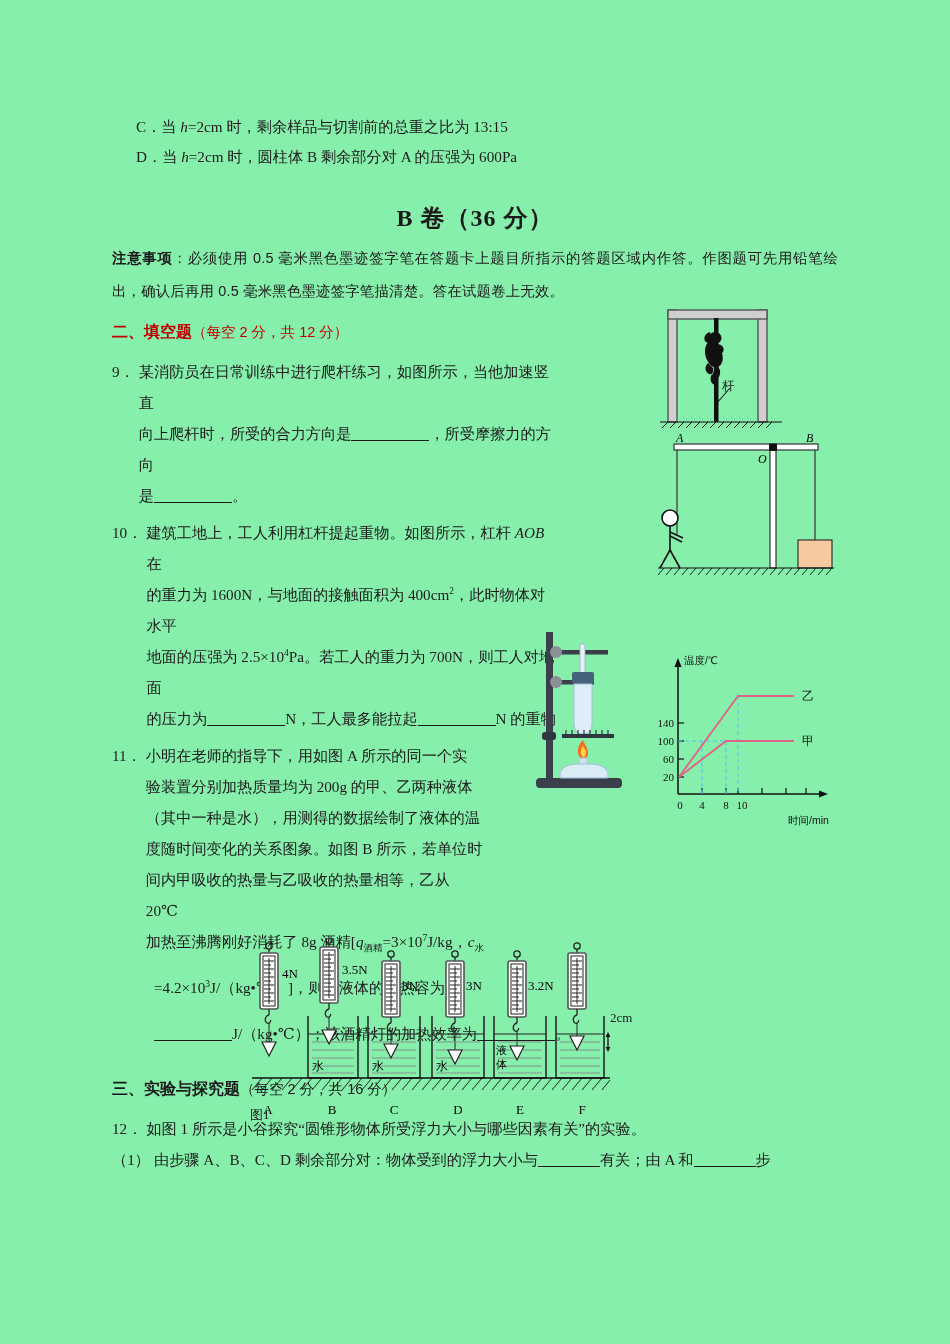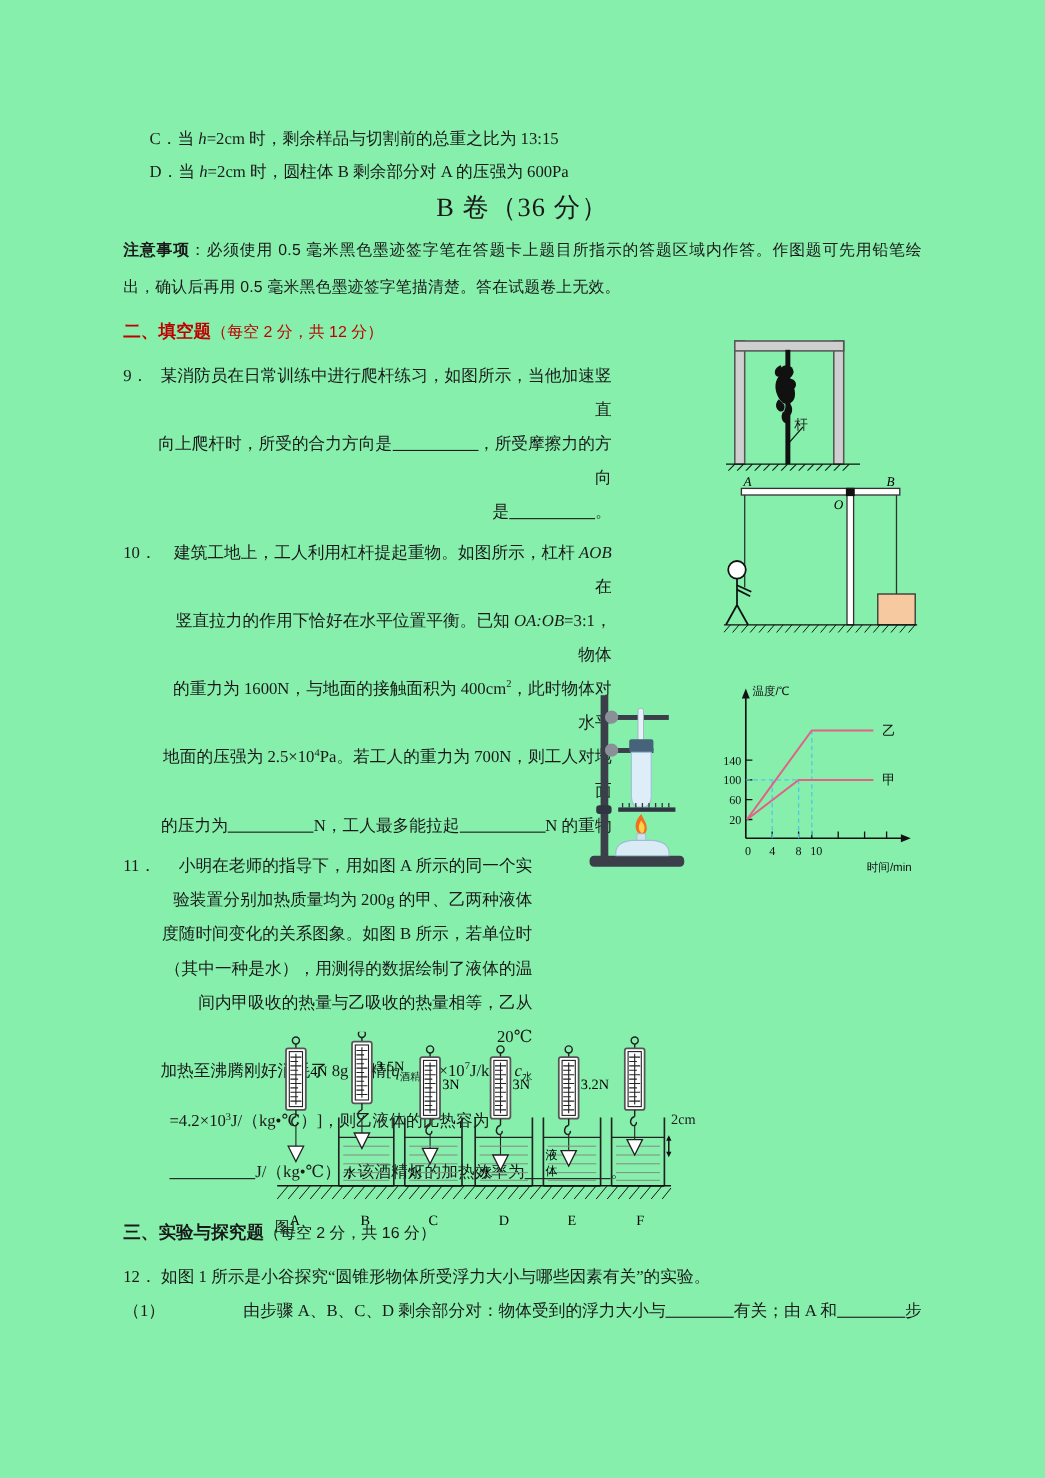--- a/index.html
+++ b/index.html
@@ -48,23 +48,24 @@
   .b-md { width: 62px; }
 
   
   #choices { padding-top: 112px; }
   #choices .ln { padding-left: 24px; }
 
   
   .bjuan {
     text-align: center;
     font-family: "Liberation Serif", serif;
-    font-weight: normal;
+    font-weight: bold;
     font-size: 24px;
     letter-spacing: 1px;
+    margin-top: 30px;
     margin-bottom: 8px;
   }
 
   
   .notice {
     font-family: "Liberation Sans", sans-serif;
     font-size: 14.4px;
     line-height: 33px;
     text-align: justify;
     letter-spacing: .2px;
@@ -88,39 +89,39 @@
     display: flex;
     align-items: flex-start;
   }
   .q-num {
     flex: 0 0 auto;
     font-size: 15.2px;
     line-height: 31px;
     padding-right: 4px;
   }
   .q-text { flex: 1 1 auto; }
-  .q-text p { margin: 0; text-align: right; }
+  .q-text p { margin: 0; }
 
   
   .fig { position: absolute; }
 
   
   #fig-pole { left: 660px; top: 308px; width: 122px; height: 118px; }
   .pole-lbl {
     position: absolute; left: 62px; top: 70px; font-size: 12.5px;
   }
 
   
   #fig-lever { left: 658px; top: 424px; width: 176px; height: 160px; }
 
   
   #fig-apparatus { left: 524px; top: 614px; width: 112px; height: 182px; }
 
   
-  #fig-graph { left: 636px; top: 616px; width: 206px; height: 182px; }
+  #fig-graph { left: 636px; top: 648px; width: 206px; height: 182px; }
 
   
   #fig-buoy { left: 250px; top: 938px; width: 362px; height: 184px; }
   .fig-cap {
     position: absolute; width: 100%; text-align: left;
     font-size: 13px; bottom: -2px;
   }
 </style>
 </head>
 <body>
@@ -152,34 +153,33 @@
         <p>某消防员在日常训练中进行爬杆练习，如图所示，当他加速竖直</p>
         <p><span>向上爬杆时，所受的合力方向是</span><span class="blank b-lg"></span><span>，所受摩擦力的方向</span></p>
         <p><span>是</span><span class="blank b-lg"></span><span>。</span></p>
       </div>
     </div>
 
     <div class="q" style="padding-right:282px; margin-top:6px;">
       <div class="q-num">10．</div>
       <div class="q-text q-body">
         <p><span>建筑工地上，工人利用杠杆提起重物。如图所示，杠杆 </span><span class="it">AOB</span><span> 在</span></p>
-        <p><span>竖直拉力的作用下恰好在水平位置平衡。已知 </span><span class="it">OA:OB</span><span>=3:1，物体</span></p>
         <p><span>的重力为 1600N，与地面的接触面积为 400cm</span><sup>2</sup><span>，此时物体对水平</span></p>
         <p><span>地面的压强为 2.5×10</span><sup>4</sup><span>Pa。若工人的重力为 700N，则工人对地面</span></p>
         <p><span>的压力为</span><span class="blank b-lg"></span><span>N，工人最多能拉起</span><span class="blank b-lg"></span><span>N 的重物</span></p>
       </div>
     </div>
 
     <div class="q" style="padding-right:398px; margin-top:6px;">
       <div class="q-num">11．</div>
       <div class="q-text q-body">
         <p>小明在老师的指导下，用如图 A 所示的同一个实</p>
         <p>验装置分别加热质量均为 200g 的甲、乙两种液体</p>
+        <p>（其中一种是水），用测得的数据绘制了液体的温</p>
         <p>度随时间变化的关系图象。如图 B 所示，若单位时</p>
-        <p>（其中一种是水），用测得的数据绘制了液体的温</p>
         <p>间内甲吸收的热量与乙吸收的热量相等，乙从 20℃</p>
         <p style="white-space:nowrap;"><span>加热至沸腾刚好消耗了 8g 酒精[</span><span class="it">q</span><sub>酒精</sub><span>=3×10</span><sup>7</sup><span>J/kg，</span><span class="it">c</span><sub>水</sub></p>
       </div>
     </div>
     <div class="q-body" style="padding-left:42px;">
       <p><span>=4.2×10</span><sup>3</sup><span>J/（kg•℃）]，则乙液体的比热容为</span></p>
       <p><span class="blank b-lg"></span><span>J/（kg•℃）；该酒精灯的加热效率为</span><span class="blank b-lg"></span><span>。</span></p>
     </div>
 
     <div class="sec" style="margin-top:16px;">

